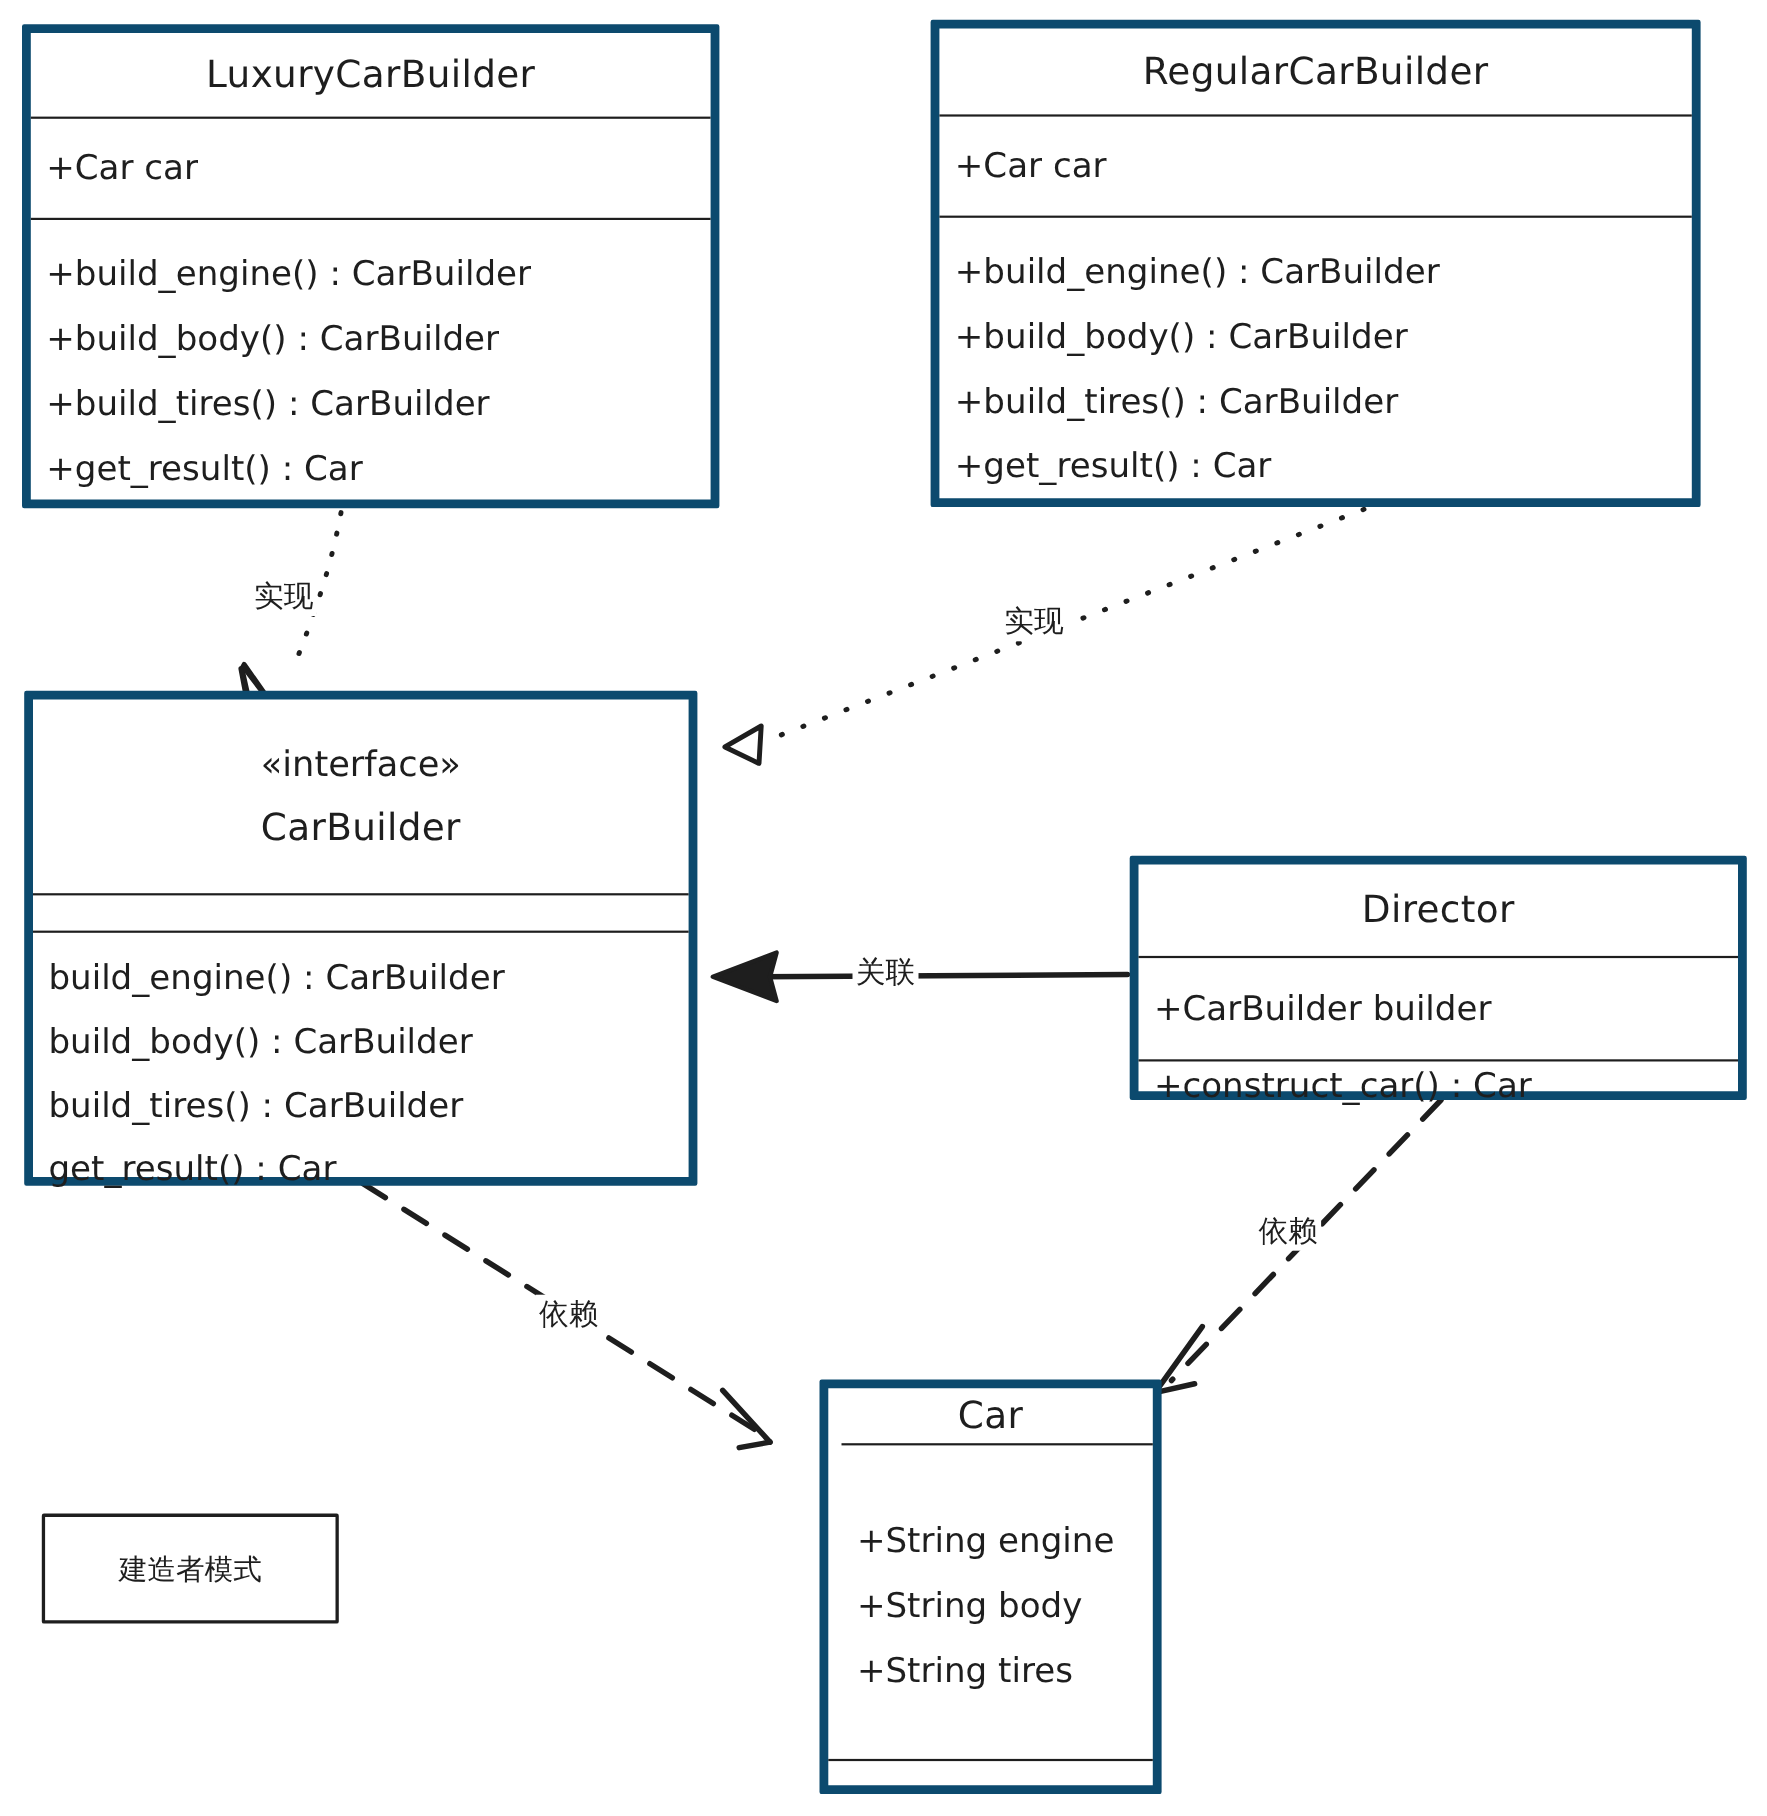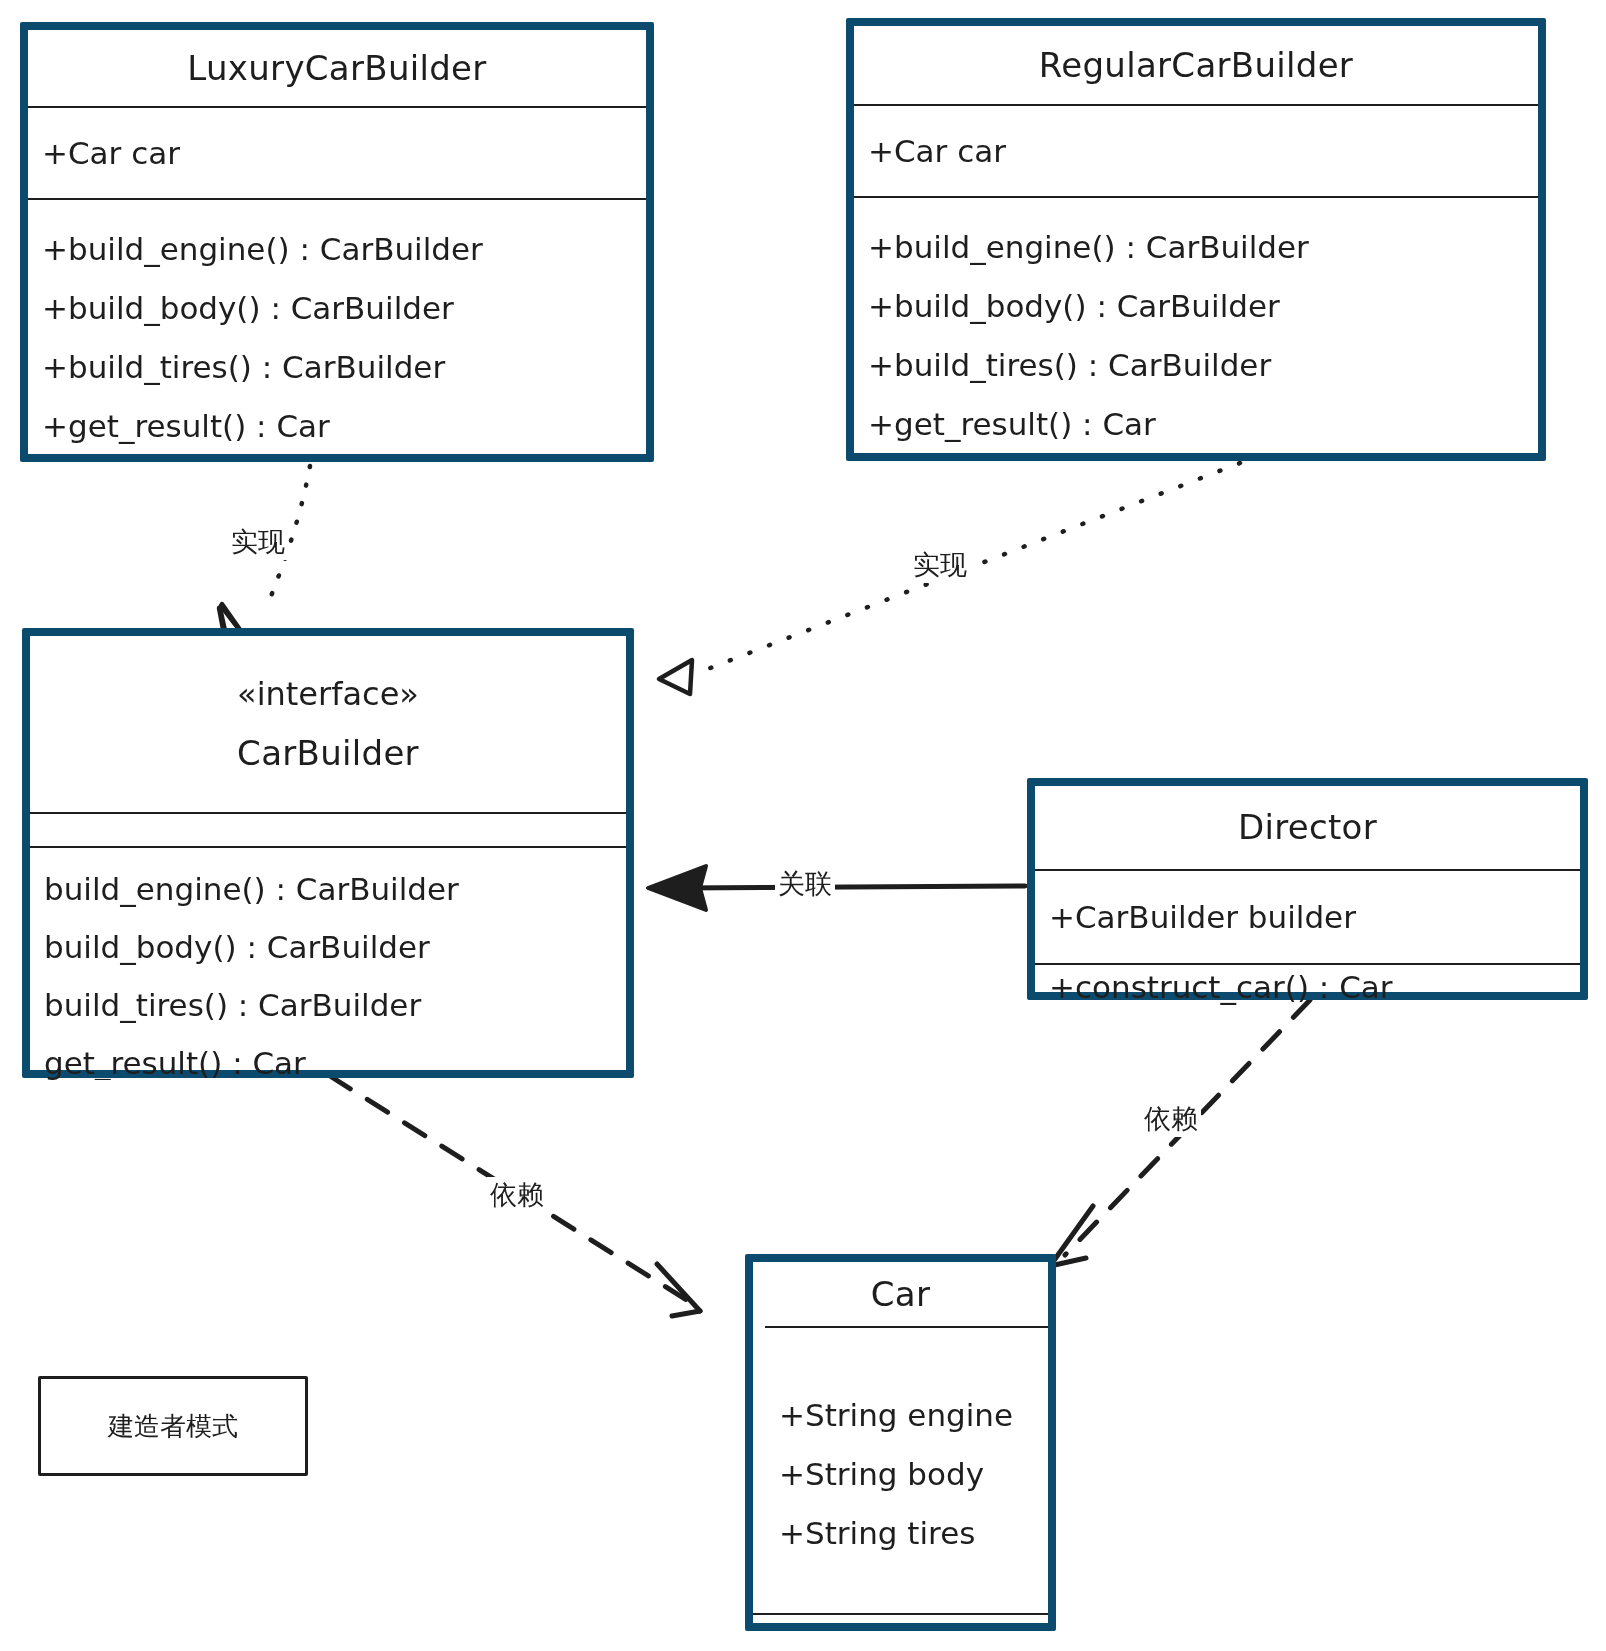--- a/index.html
+++ b/index.html
@@ -187,21 +187,21 @@
     </div>
     <div class="compartment member-list single" style="height:94px;">
       <div class="member">+CarBuilder builder</div>
     </div>
     <div class="compartment member-list single" style="height:46px;">
       <div class="member">+construct_car() : Car</div>
     </div>
   </div>
 
   <div class="uml-box" style="left:745px; top:1254px; width:311px; height:377px;">
-    <div class="compartment" style="height:64px;border-radius:14px;">
+    <div class="compartment" style="height:50px;border-radius:14px;">
       <div class="cls-title">Car</div>
     </div>
     <div class="compartment member-list" style="height:287px; padding-top:8px; gap:28px;margin-left:12px;">
       <div class="member">+String engine</div>
       <div class="member">+String body</div>
       <div class="member">+String tires</div>
     </div>
     <div class="compartment empty-comp" style="height:22px;"></div>
   </div>
 

